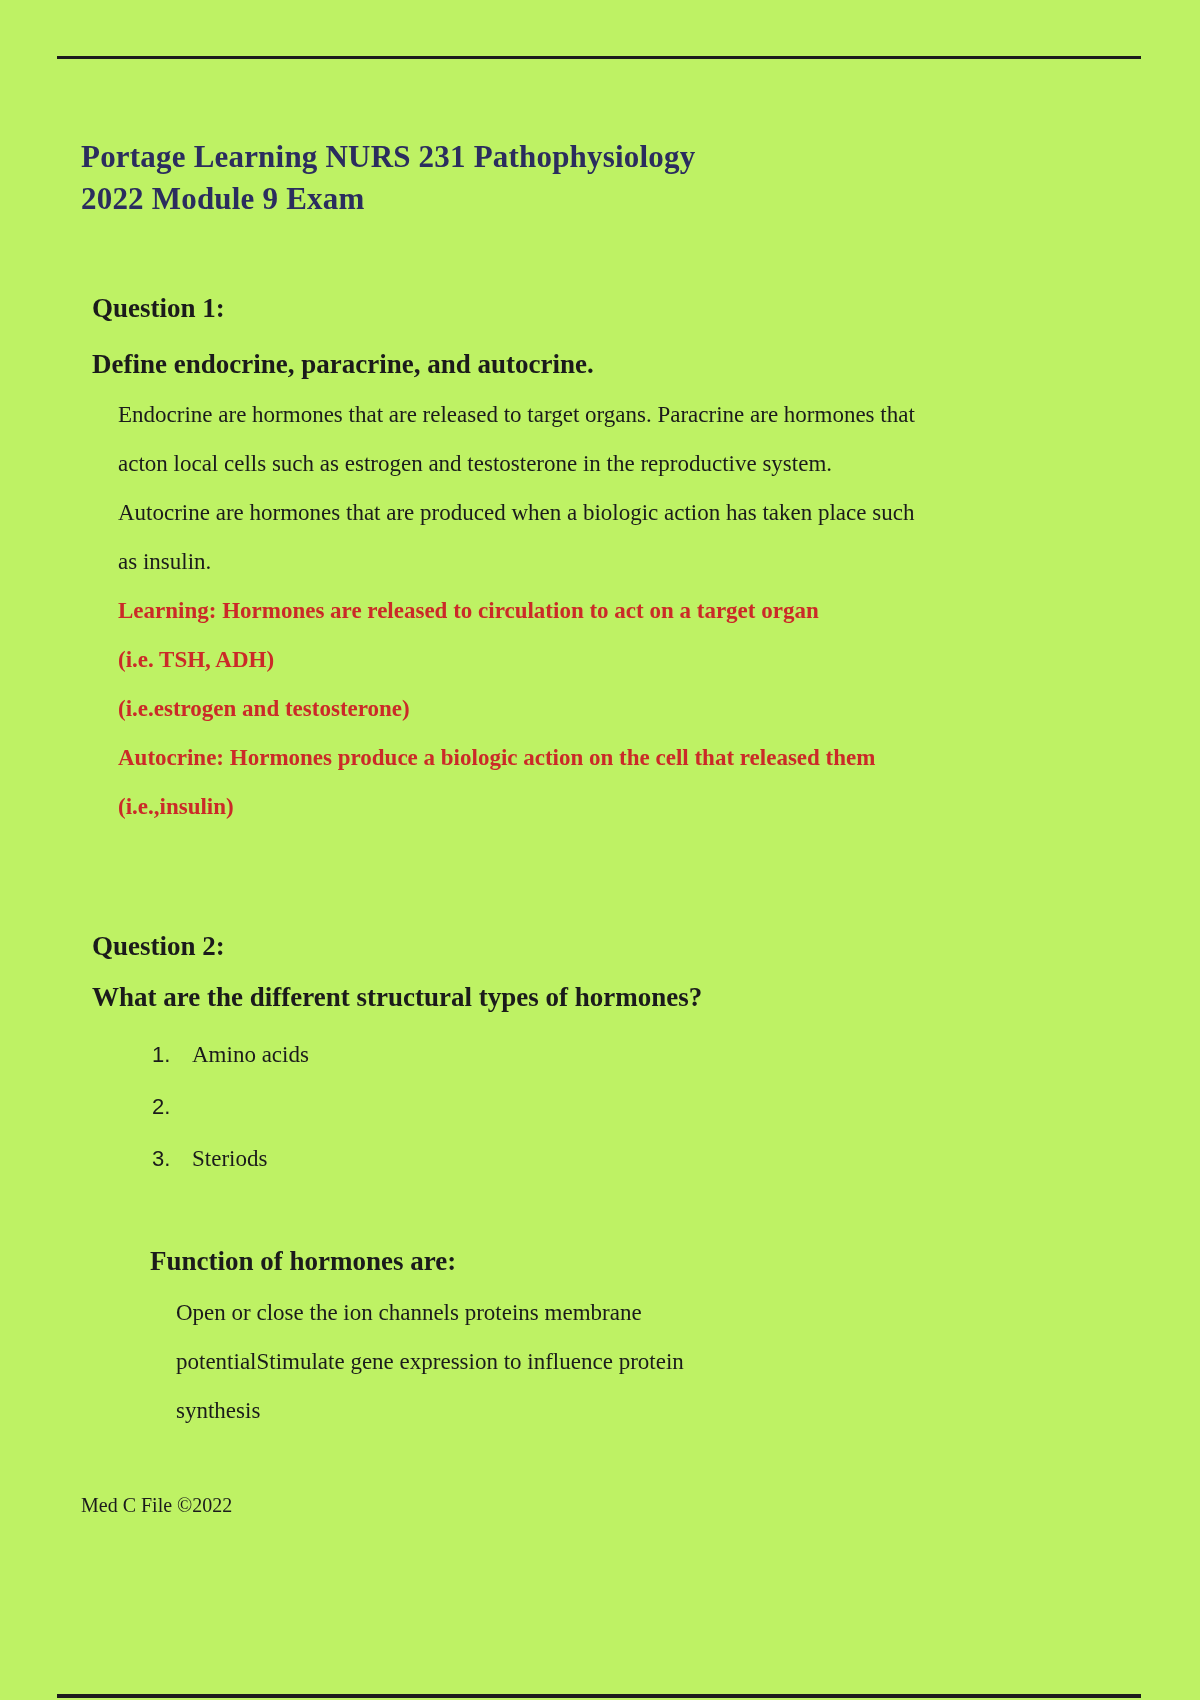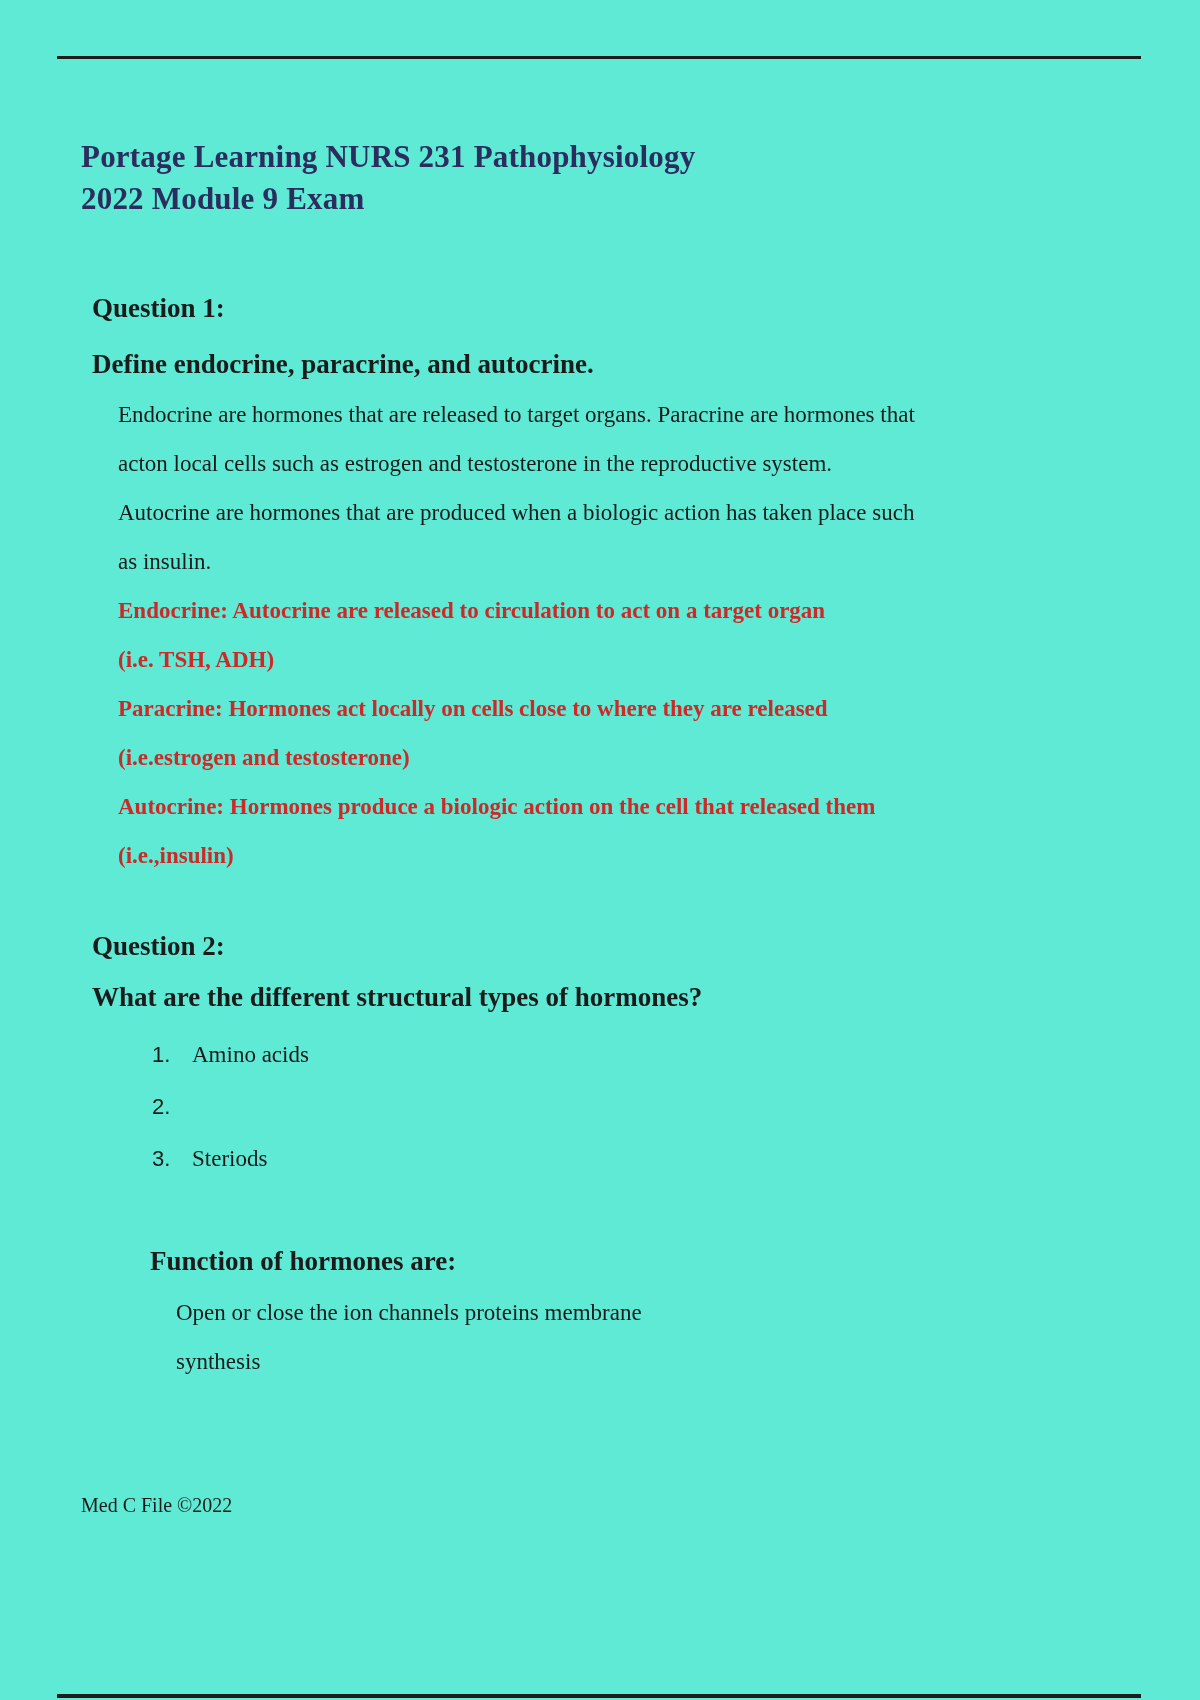--- a/index.html
+++ b/index.html
@@ -1,20 +1,20 @@
 <!DOCTYPE html>
 <html style="--title: #2b2d5e; --body_text: #1b1b1b; --answer_key: #cb2a28; --rule: #1c1c1c;"><head>
 <meta charset="utf-8">
 <style>
   html,body{margin:0;padding:0;background:#ffffff;}
   .page{
     position:relative;
     width:1200px;
     height:1700px;
-    background:#5eead4;
+    background:#bef264;
     overflow:hidden;
     font-family:"Liberation Serif","DejaVu Serif",serif;
     color:var(--body_text,#1b1b1b);
   }
   .rule{position:absolute;left:57px;width:1084px;background:var(--rule,#1c1c1c);}
   .rule-top{top:56px;height:3px;}
   .rule-bottom{top:1694px;height:4px;}
 
   .doc-title{
     position:absolute;left:81px;top:136px;margin:0;
@@ -73,23 +73,22 @@
   <div class="q-label pos-q1-prompt">Define endocrine, paracrine, and autocrine.</div>
 
   <div class="line-stack pos-q1-answer">
     <div class="ln">Endocrine are hormones that are released to target organs. Paracrine are hormones that</div>
     <div class="ln">acton local cells such as estrogen and testosterone in the reproductive system.</div>
     <div class="ln">Autocrine are hormones that are produced when a biologic action has taken place such</div>
     <div class="ln">as insulin.</div>
   </div>
 
   <div class="line-stack pos-q1-key">
-    <div class="ln">Endocrine: Autocrine are released to circulation to act on a target organ</div>
+    <div class="ln">Learning: Hormones are released to circulation to act on a target organ</div>
     <div class="ln">(i.e. TSH, ADH)</div>
-    <div class="ln">Paracrine: Hormones act locally on cells close to where they are released</div>
     <div class="ln">(i.e.estrogen and testosterone)</div>
     <div class="ln">Autocrine: Hormones produce a biologic action on the cell that released them</div>
     <div class="ln">(i.e.,insulin)</div>
   </div>
 
   <div class="q-label pos-q2-label">Question 2:</div>
   <div class="q-label pos-q2-prompt">What are the different structural types of hormones?</div>
 
   <div class="num-list">
     <div class="li-row">
@@ -102,20 +101,21 @@
     <div class="li-row">
       <span class="li-num">3.</span>
       <span class="li-text">Steriods</span>
     </div>
   </div>
 
   <div class="subheading">Function of hormones are:</div>
 
   <div class="line-stack pos-q2-body">
     <div class="ln">Open or close the ion channels proteins membrane</div>
+    <div class="ln">potentialStimulate gene expression to influence protein</div>
     <div class="ln">synthesis</div>
   </div>
 
   <div class="footer-note">Med C File ©2022</div>
 
   <div class="rule rule-bottom"></div>
 
 </div>
 
 </body></html>

